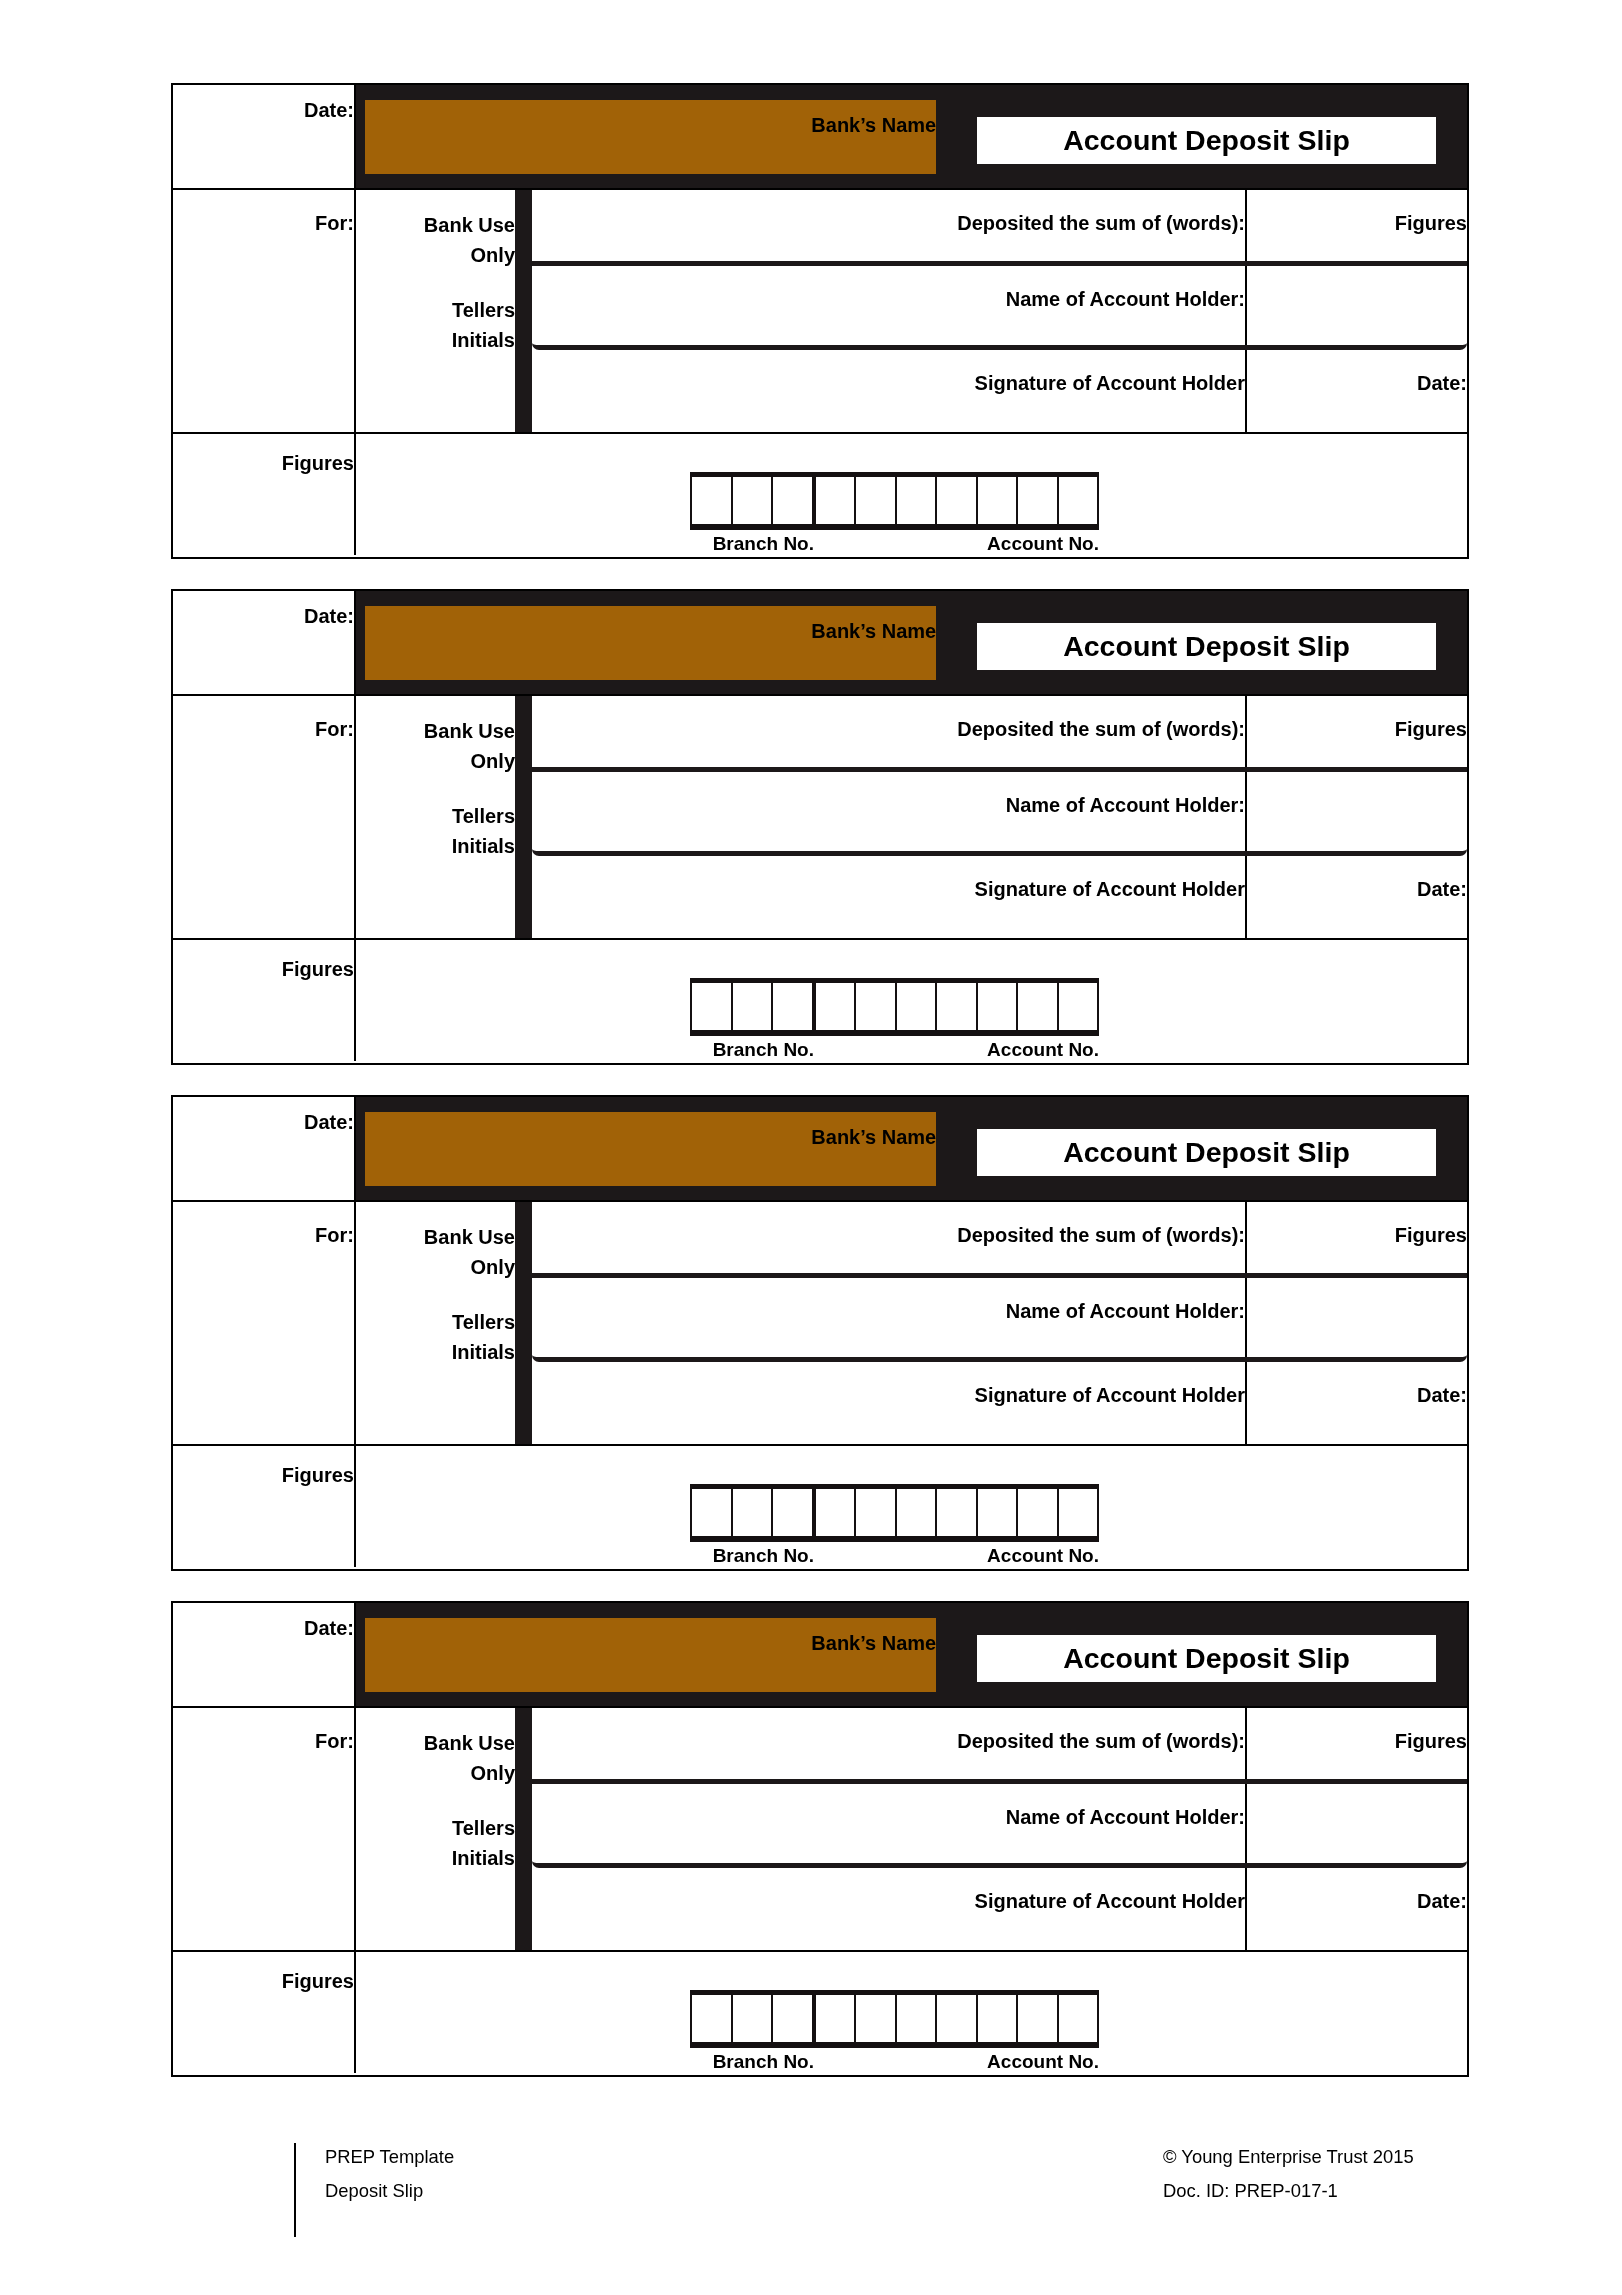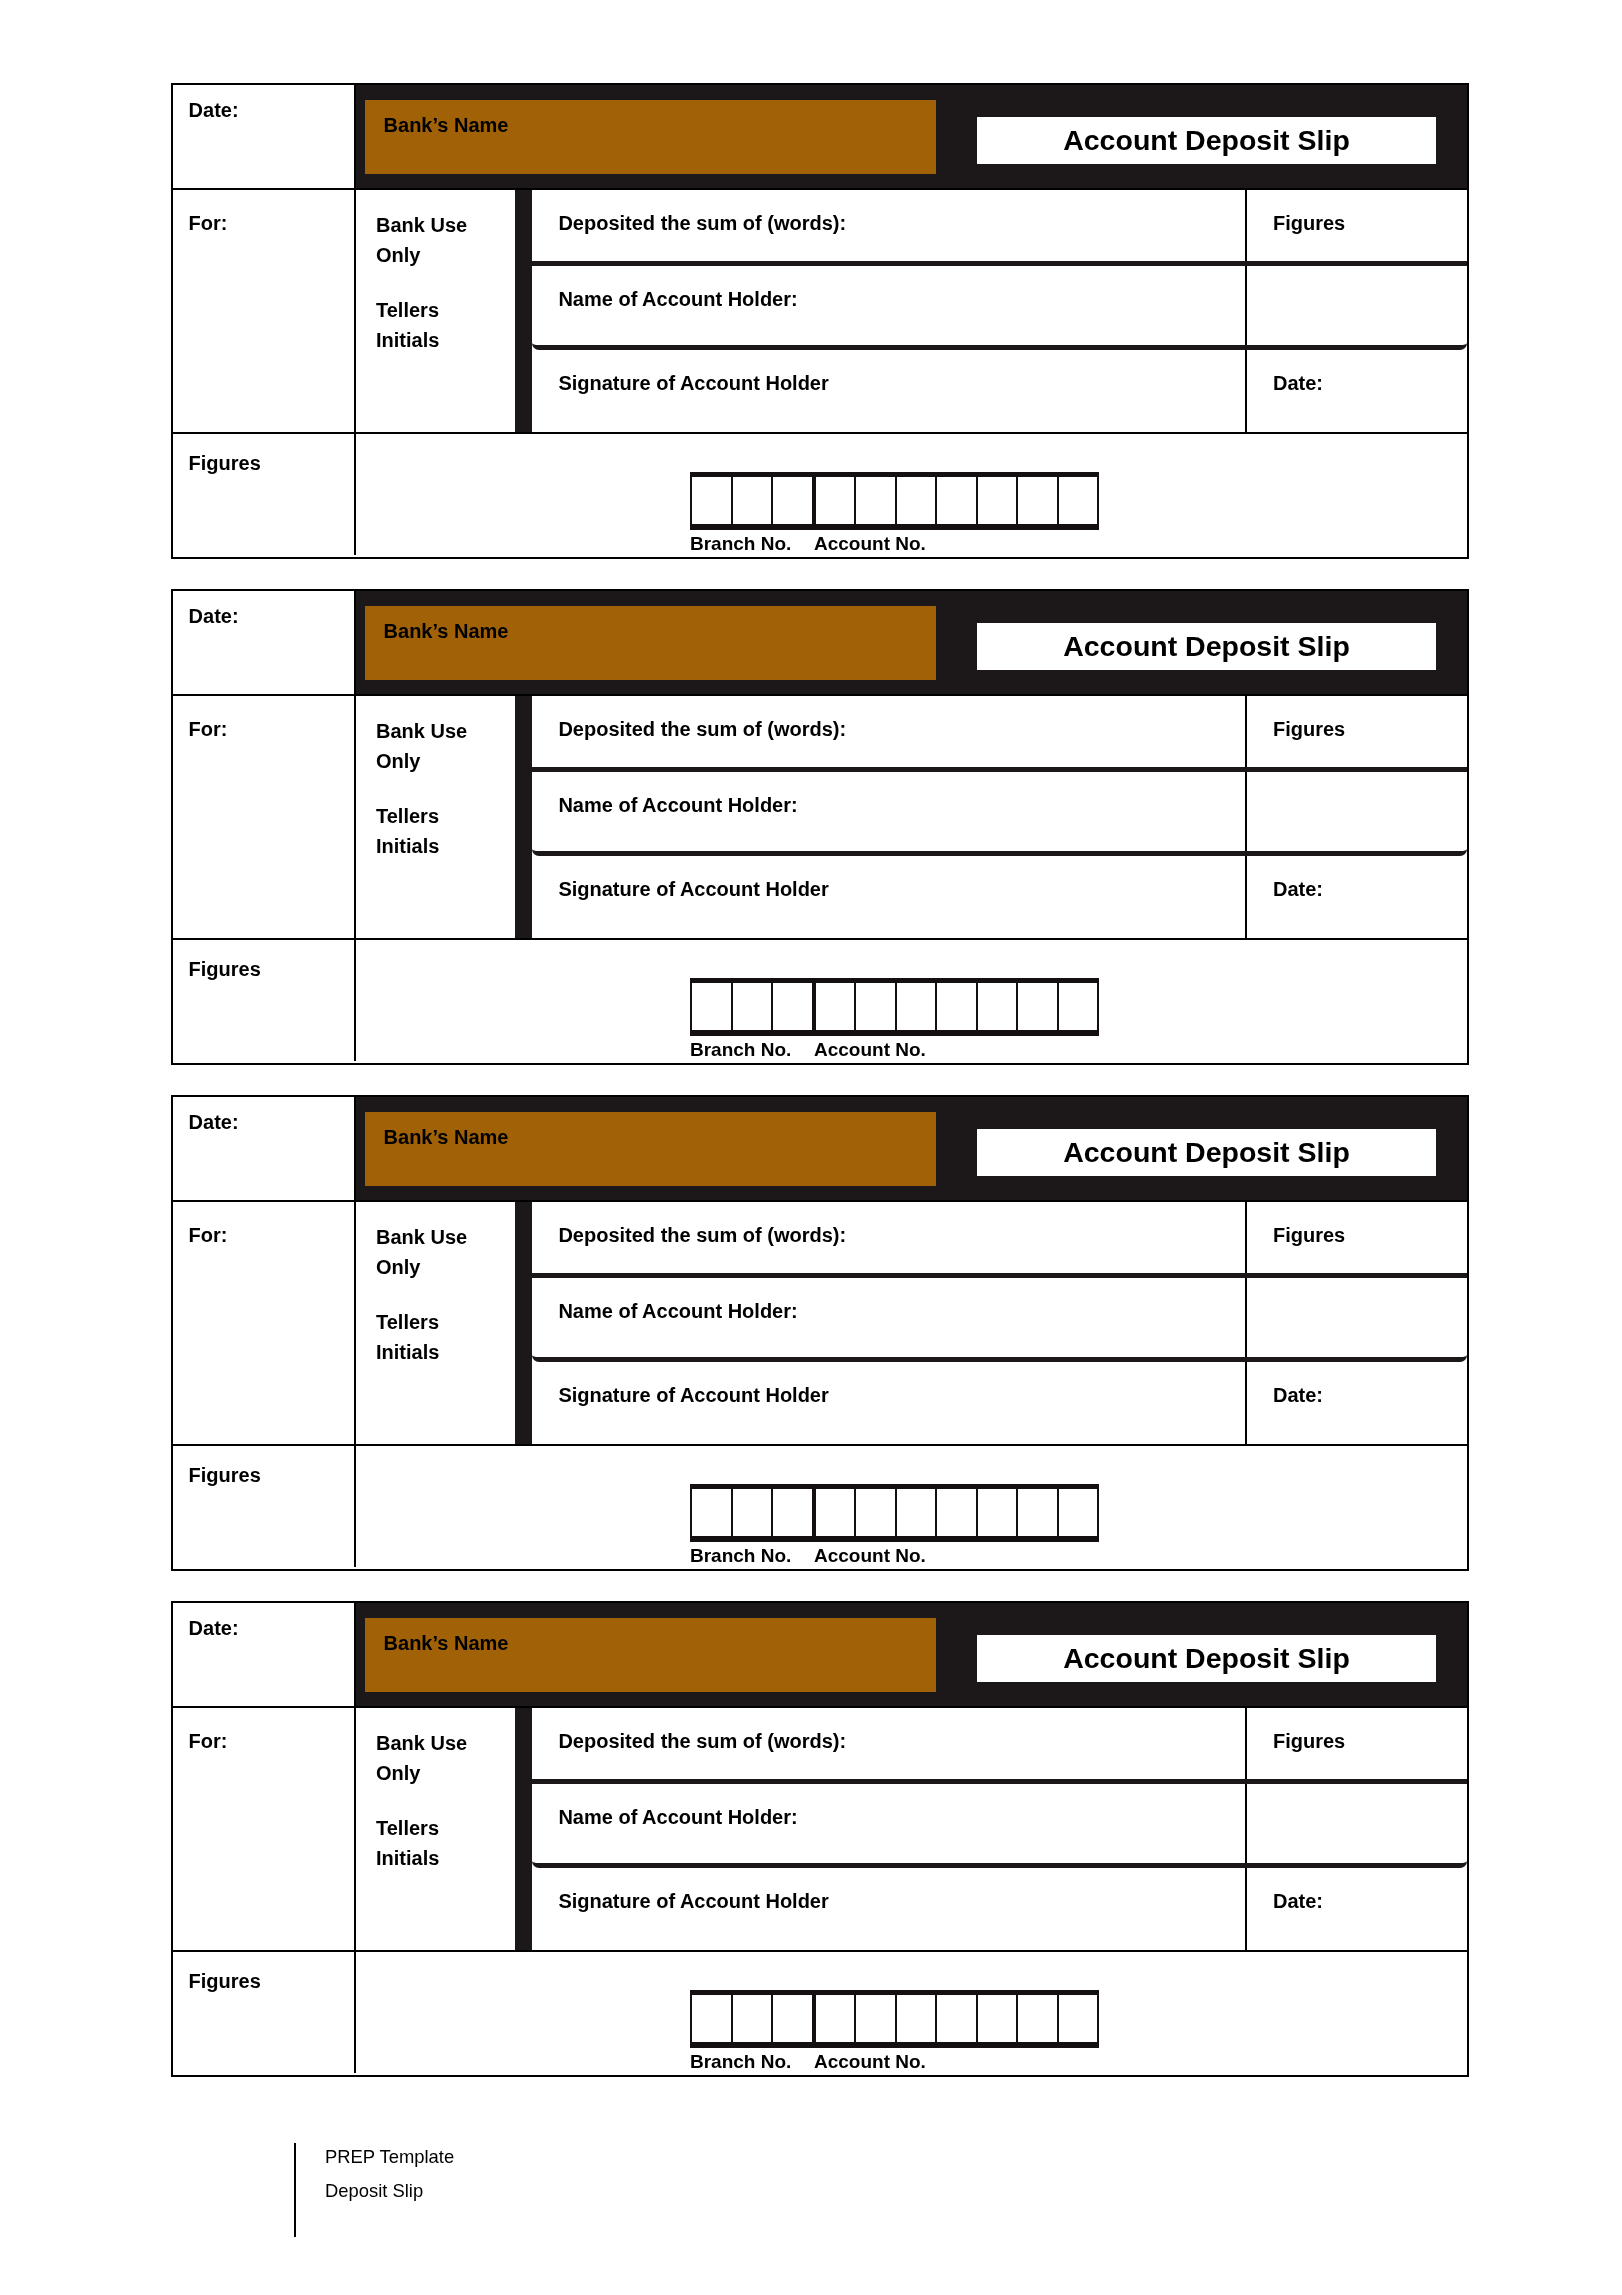--- a/index.html
+++ b/index.html
@@ -25,20 +25,21 @@
   }
 
   .slip {
     box-sizing: border-box;
     width: 1298px;
     height: 476px;
     border: 2.8px solid #000000;
     background: #ffffff;
     display: flex;
     flex-direction: column;
+    text-align: right;
   }
 
   .label { font-size: 20px; font-weight: 700; line-height: 1.2; }
 
   
   .slip-header {
     box-sizing: border-box;
     height: 105px;
     border-bottom: 2.8px solid #000000;
     display: flex;
@@ -531,14 +532,18 @@
     </div>
 
   </div>
 </div>
 
   <div class="footer-rule"></div>
   <div class="footer-left">
     <div>PREP Template</div>
     <div>Deposit Slip</div>
   </div>
+  <div class="footer-right">
+    <div>© Young Enterprise Trust 2015</div>
+    <div>Doc. ID: PREP-017-1</div>
+  </div>
 </div>
 
 
 </body></html>

